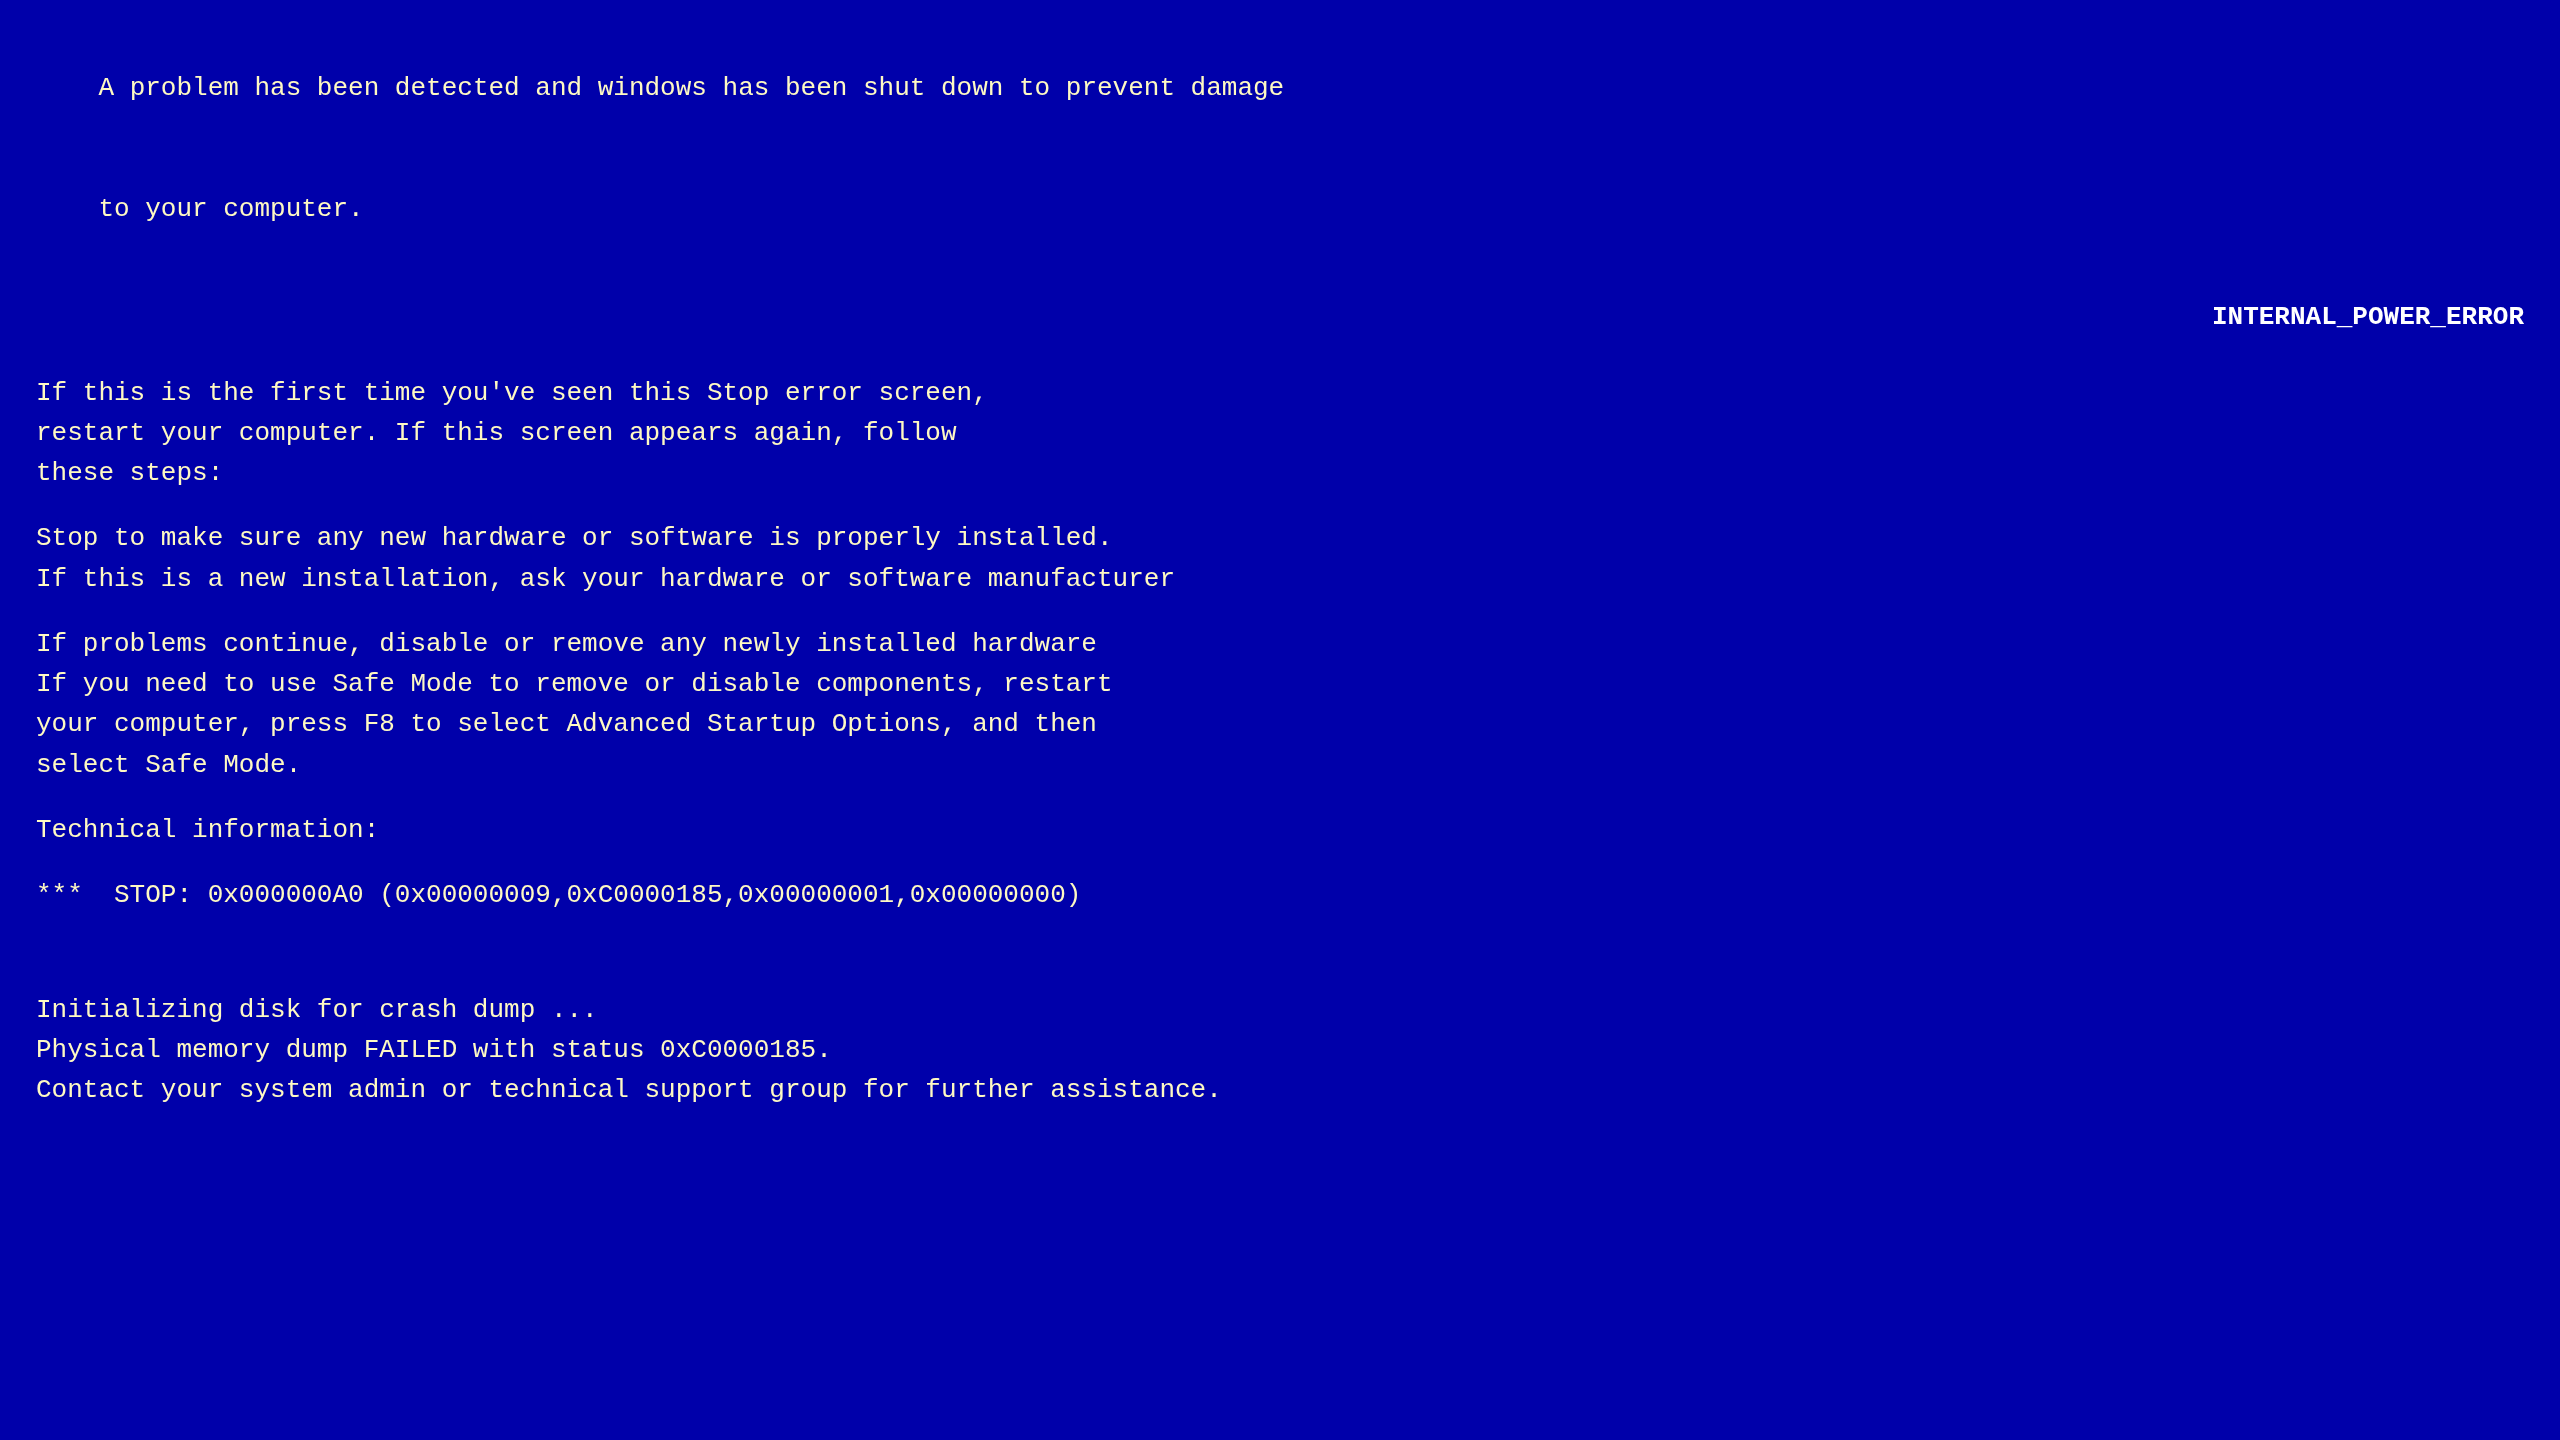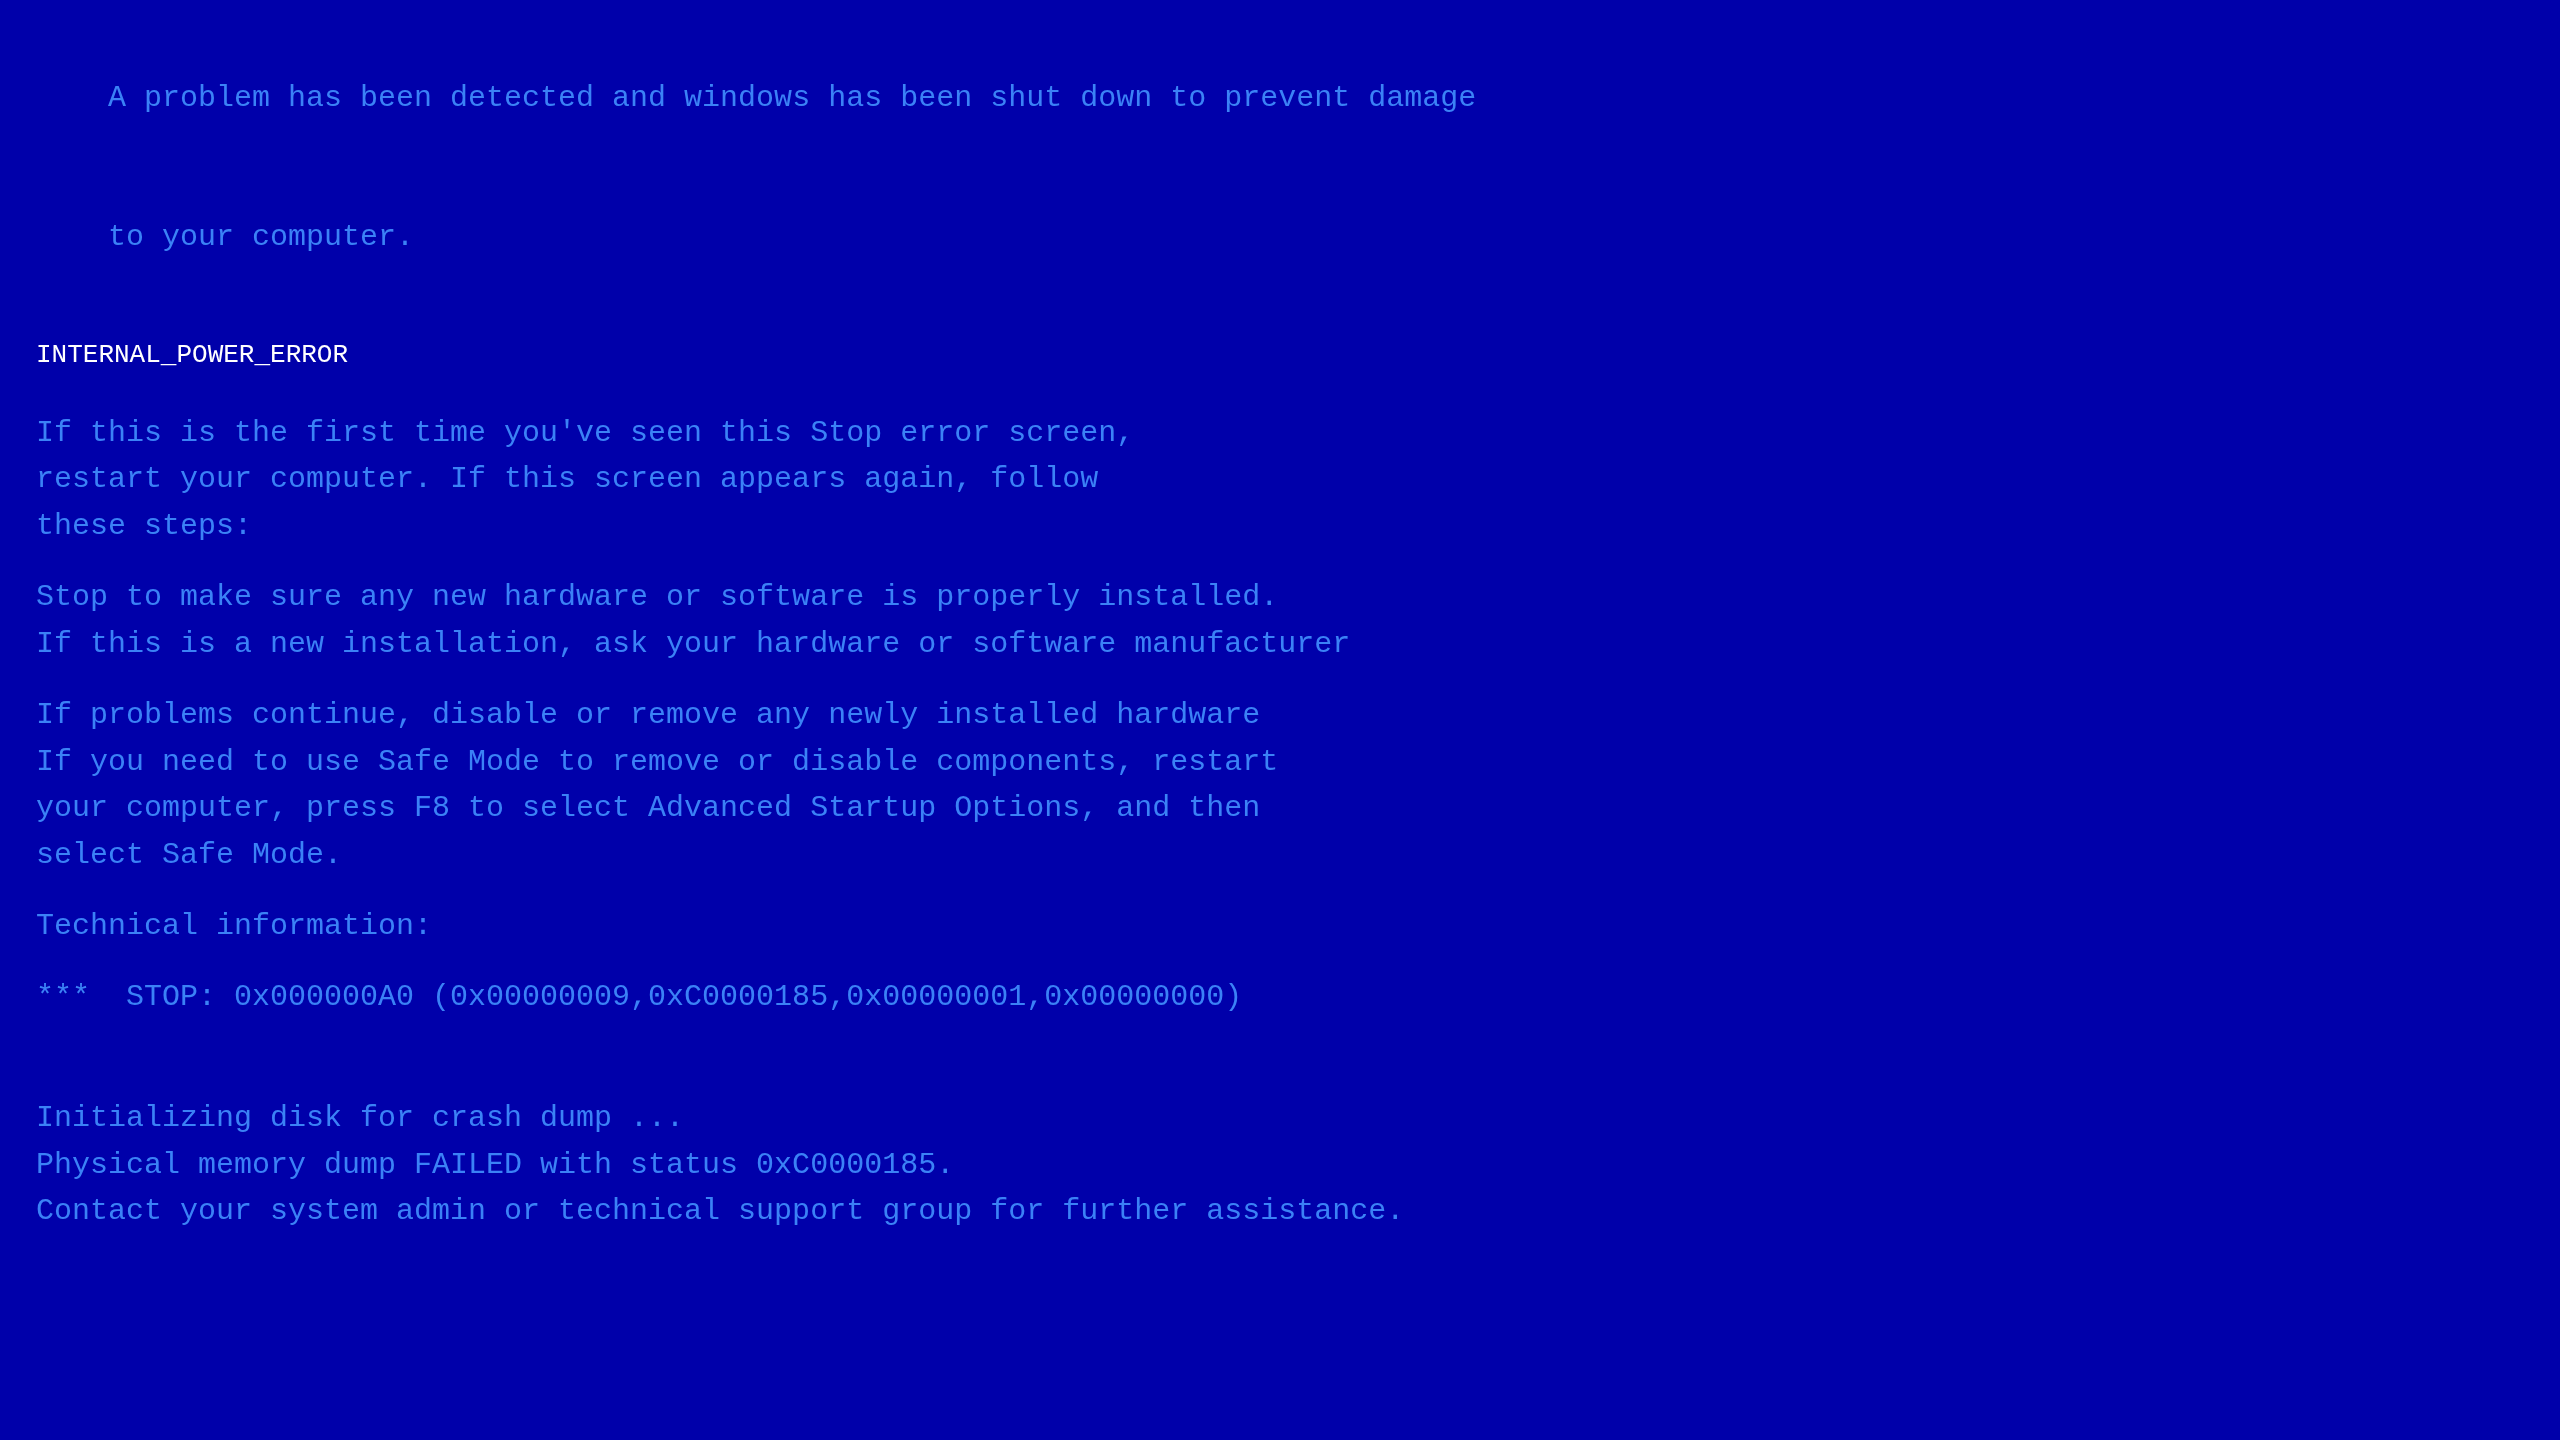--- a/index.html
+++ b/index.html
@@ -20,38 +20,39 @@
       height: 100%;
       background-color: #0000AA;
       padding: 28px 36px 28px 36px;
       display: flex;
       flex-direction: column;
       justify-content: flex-start;
     }
 
     .bsod-text {
       font-family: "Courier New", Courier, monospace;
-      font-size: 30px;
-      color: #3b82f6;
+      font-size: 26px;
+      color: #fef9c3;
       line-height: 1.55;
       white-space: pre-wrap;
       word-break: break-word;
     }
 
     .bsod-spacer {
       height: 1.55em;
     }
 
     .bsod-error-code {
       font-family: "Courier New", Courier, monospace;
       font-size: 26px;
       color: #FFFFFF;
-      font-weight: normal;
+      font-weight: bold;
       margin-bottom: 0.6em;
       margin-top: 0.3em;
+      text-align: right;
     }
   </style>
 </head>
 <body>
 
 <div class="bsod-container">
 
   <div class="bsod-text">
     <span>A problem has been detected and windows has been shut down to prevent damage</span>
   </div>

